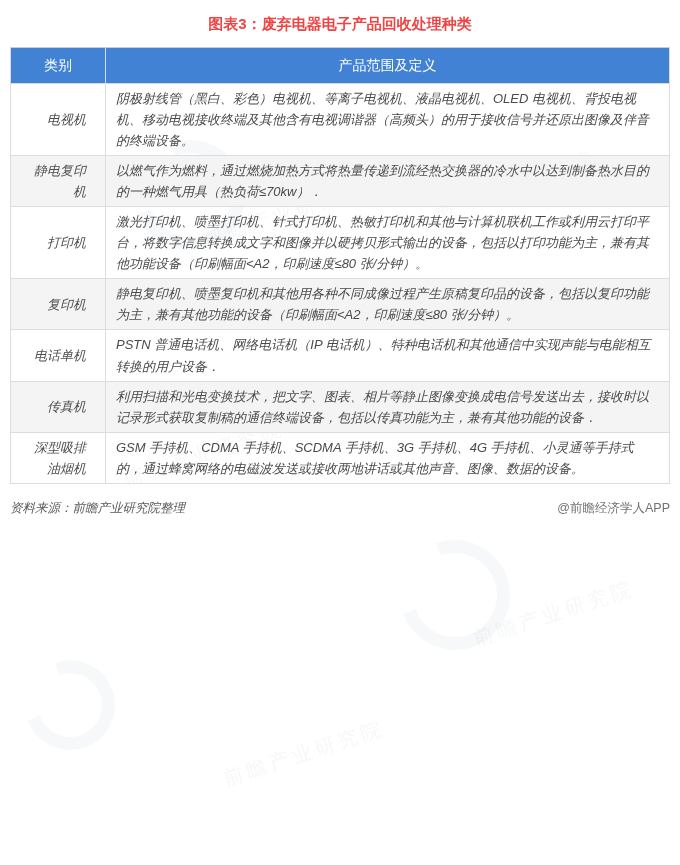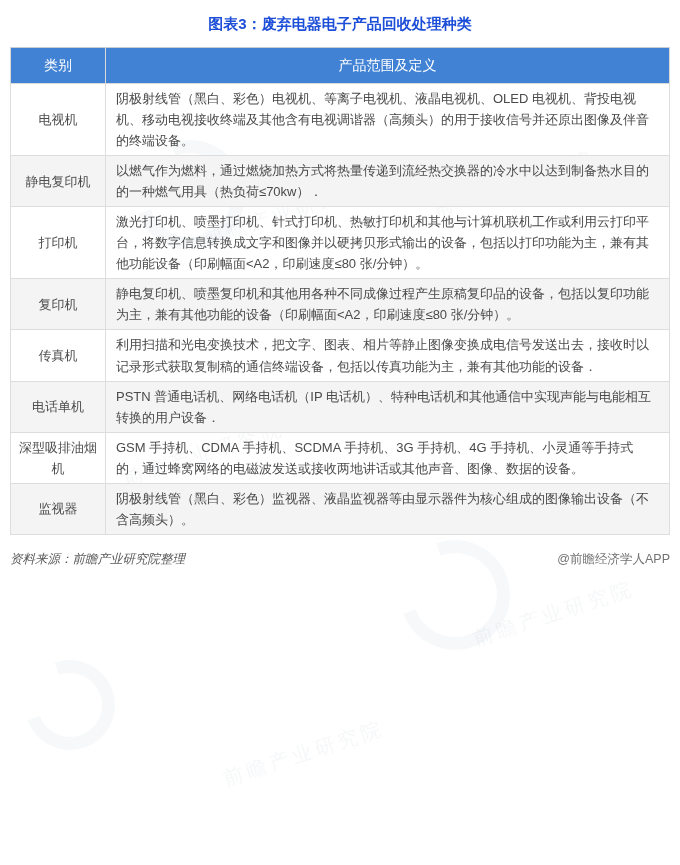--- a/index.html
+++ b/index.html
@@ -28,21 +28,21 @@
     width: 110px; height: 110px;
     border-left-color: transparent;
     transform: rotate(25deg);
   }
 
   .content { position: relative; z-index: 1; }
 
   .title {
     margin: 0; padding: 15px 0 13px;
     text-align: center;
-    font-size: 15px; font-weight: bold; color: #1d4ed8;
+    font-size: 15px; font-weight: bold; color: #ef4444;
   }
 
   table.tbl {
     width: 660px; margin: 0 10px;
     border-collapse: collapse; table-layout: fixed;
     border-top: 1px solid #c6cdd4;
   }
   .tbl th {
     background: var(--header-bg, #4182d5);
     color: var(--header-text, #ffffff);
@@ -50,23 +50,24 @@
     height: 36px; padding: 0 18px;
     border: 1px solid #d9d9d9; border-top: none;
   }
   .tbl th.th-cat { width: 95px; }
   .tbl td {
     border: 1px solid var(--border-color, #dddddd);
     font-size: 13px; line-height: 1.62;
     padding: 4px 10px;
     color: #4a4a4a;
     word-break: break-all;
+    font-style: italic;
   }
   .tbl td.cat {
-    width: 95px; text-align: center; padding: 4px 5px;
+    width: 95px; text-align: right; padding: 4px 19px;
     color: #4d4d4d;
   }
   .tbl tbody tr:nth-child(even) { background: var(--row-alt-bg, #f4f4f5); }
 
   .footer {
     display: flex; justify-content: space-between; align-items: center;
     margin: 16px 10px 0;
     font-size: 12.5px;
   }
   .source { font-style: italic; color: #595959; }
@@ -109,34 +110,30 @@
           </tr>
           <tr>
             <td class="cat">打印机</td>
             <td class="def">激光打印机、喷墨打印机、针式打印机、热敏打印机和其他与计算机联机工作或利用云打印平台，将数字信息转换成文字和图像并以硬拷贝形式输出的设备，包括以打印功能为主，兼有其他功能设备（印刷幅面&lt;A2，印刷速度≤80 张/分钟）。</td>
           </tr>
           <tr>
             <td class="cat">复印机</td>
             <td class="def">静电复印机、喷墨复印机和其他用各种不同成像过程产生原稿复印品的设备，包括以复印功能为主，兼有其他功能的设备（印刷幅面&lt;A2，印刷速度≤80 张/分钟）。</td>
           </tr>
           <tr>
+            <td class="cat">电话单机</td>
+            <td class="def">PSTN 普通电话机、网络电话机（IP 电话机）、特种电话机和其他通信中实现声能与电能相互转换的用户设备．</td>
+          </tr>
+          <tr>
             <td class="cat">传真机</td>
             <td class="def">利用扫描和光电变换技术，把文字、图表、相片等静止图像变换成电信号发送出去，接收时以记录形式获取复制稿的通信终端设备，包括以传真功能为主，兼有其他功能的设备．</td>
           </tr>
           <tr>
-            <td class="cat">电话单机</td>
-            <td class="def">PSTN 普通电话机、网络电话机（IP 电话机）、特种电话机和其他通信中实现声能与电能相互转换的用户设备．</td>
-          </tr>
-          <tr>
             <td class="cat">深型吸排油烟机</td>
             <td class="def">GSM 手持机、CDMA 手持机、SCDMA 手持机、3G 手持机、4G 手持机、小灵通等手持式的，通过蜂窝网络的电磁波发送或接收两地讲话或其他声音、图像、数据的设备。</td>
-          </tr>
-          <tr>
-            <td class="cat">监视器</td>
-            <td class="def">阴极射线管（黑白、彩色）监视器、液晶监视器等由显示器件为核心组成的图像输出设备（不含高频头）。</td>
           </tr>
         </tbody>
     </table>
 
     <div class="footer">
       <span class="source">资料来源：前瞻产业研究院整理</span>
       <span class="credit">@前瞻经济学人APP</span>
     </div>
   </div>
 

